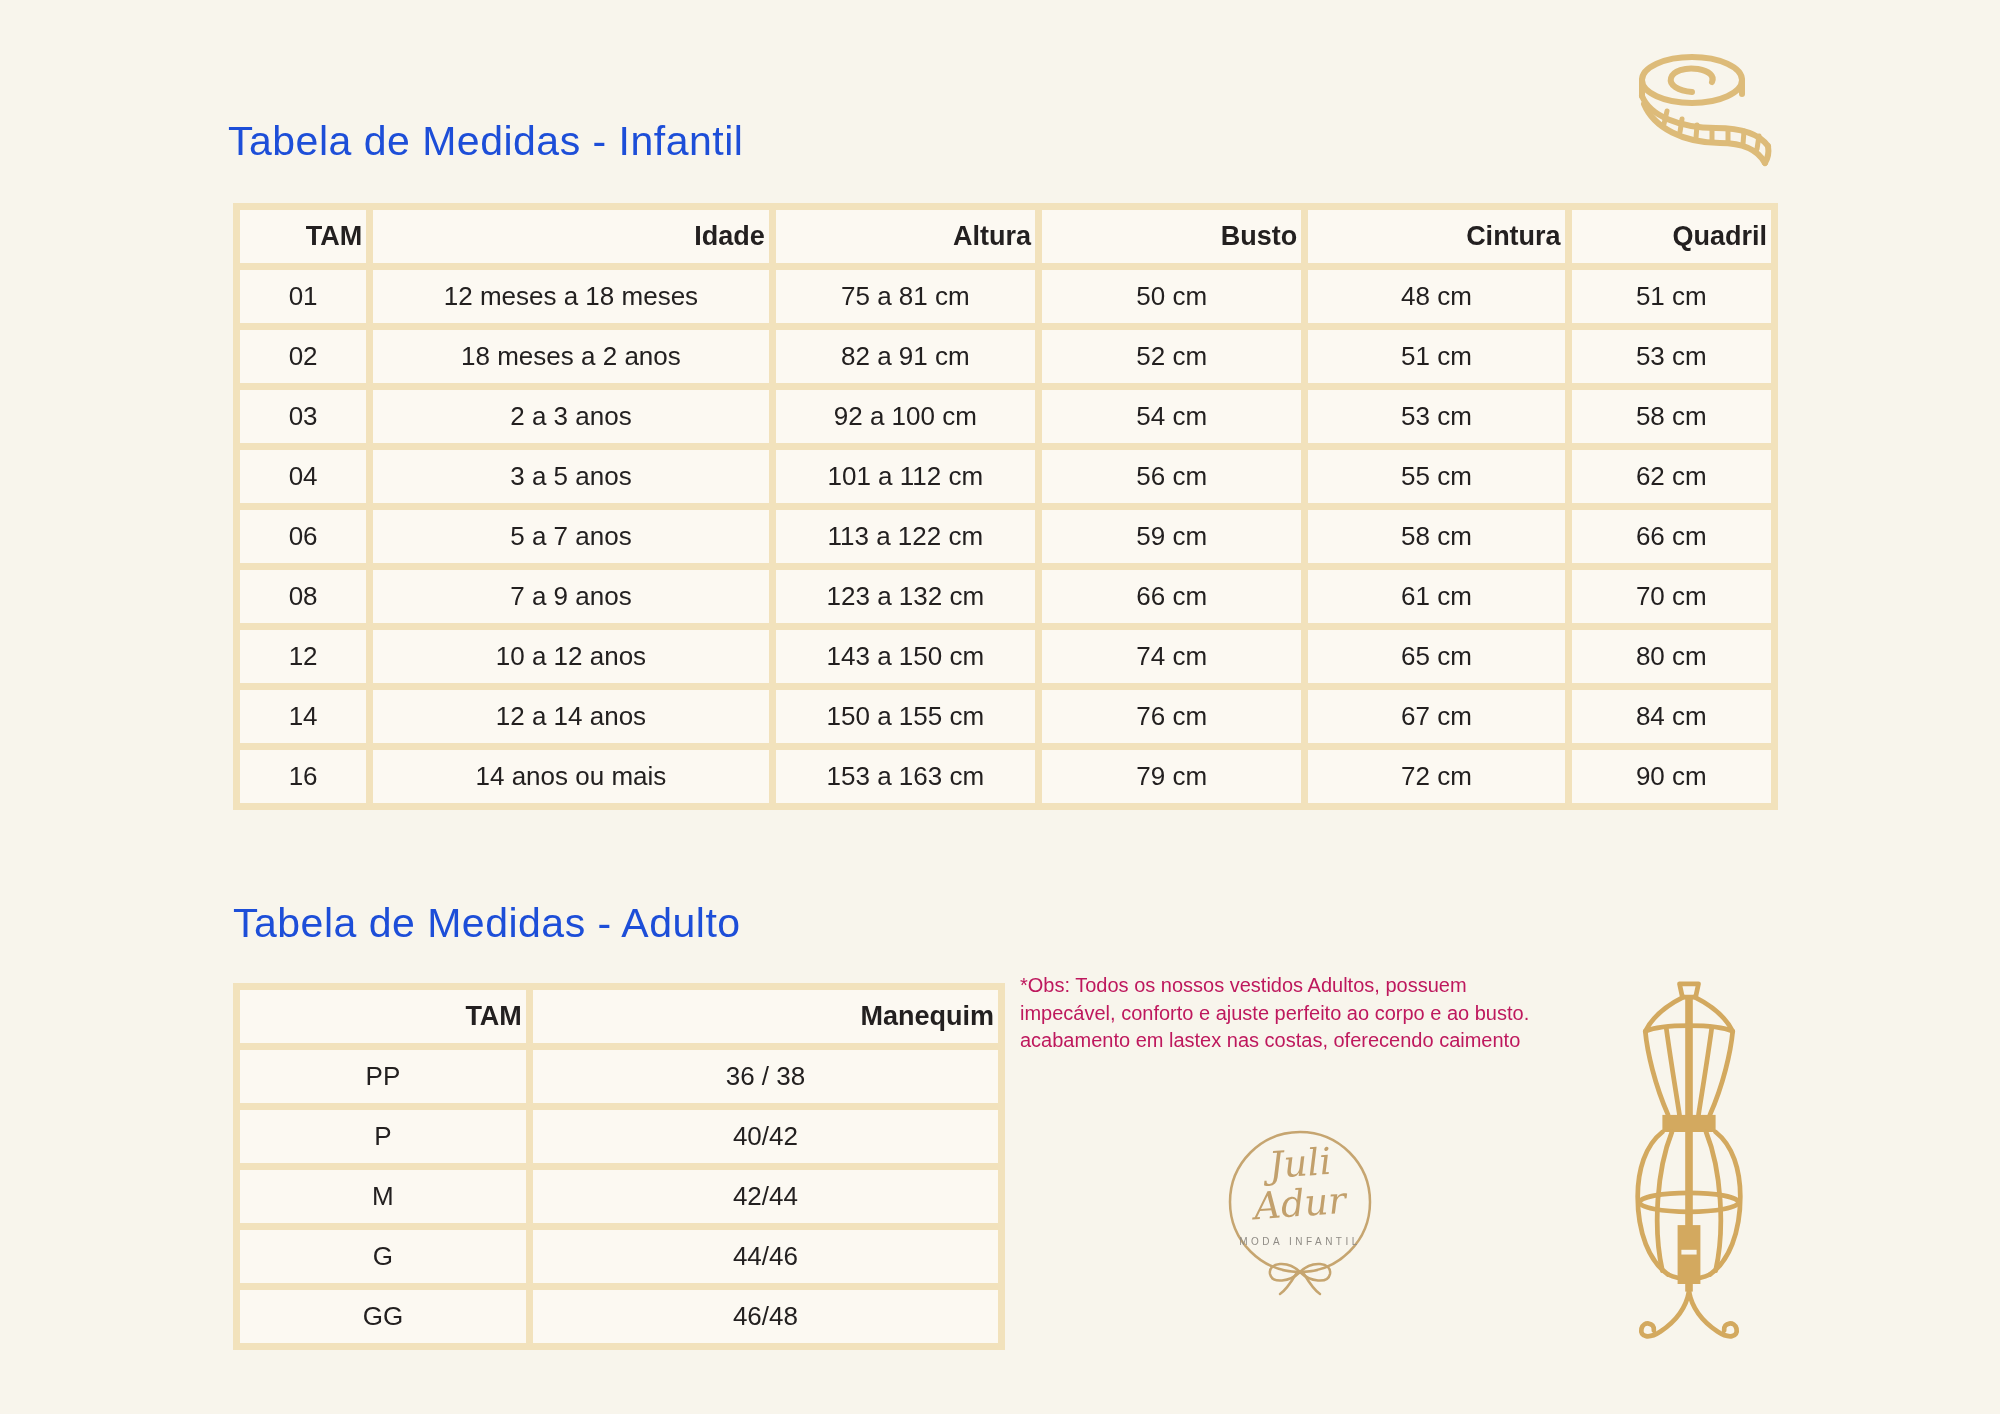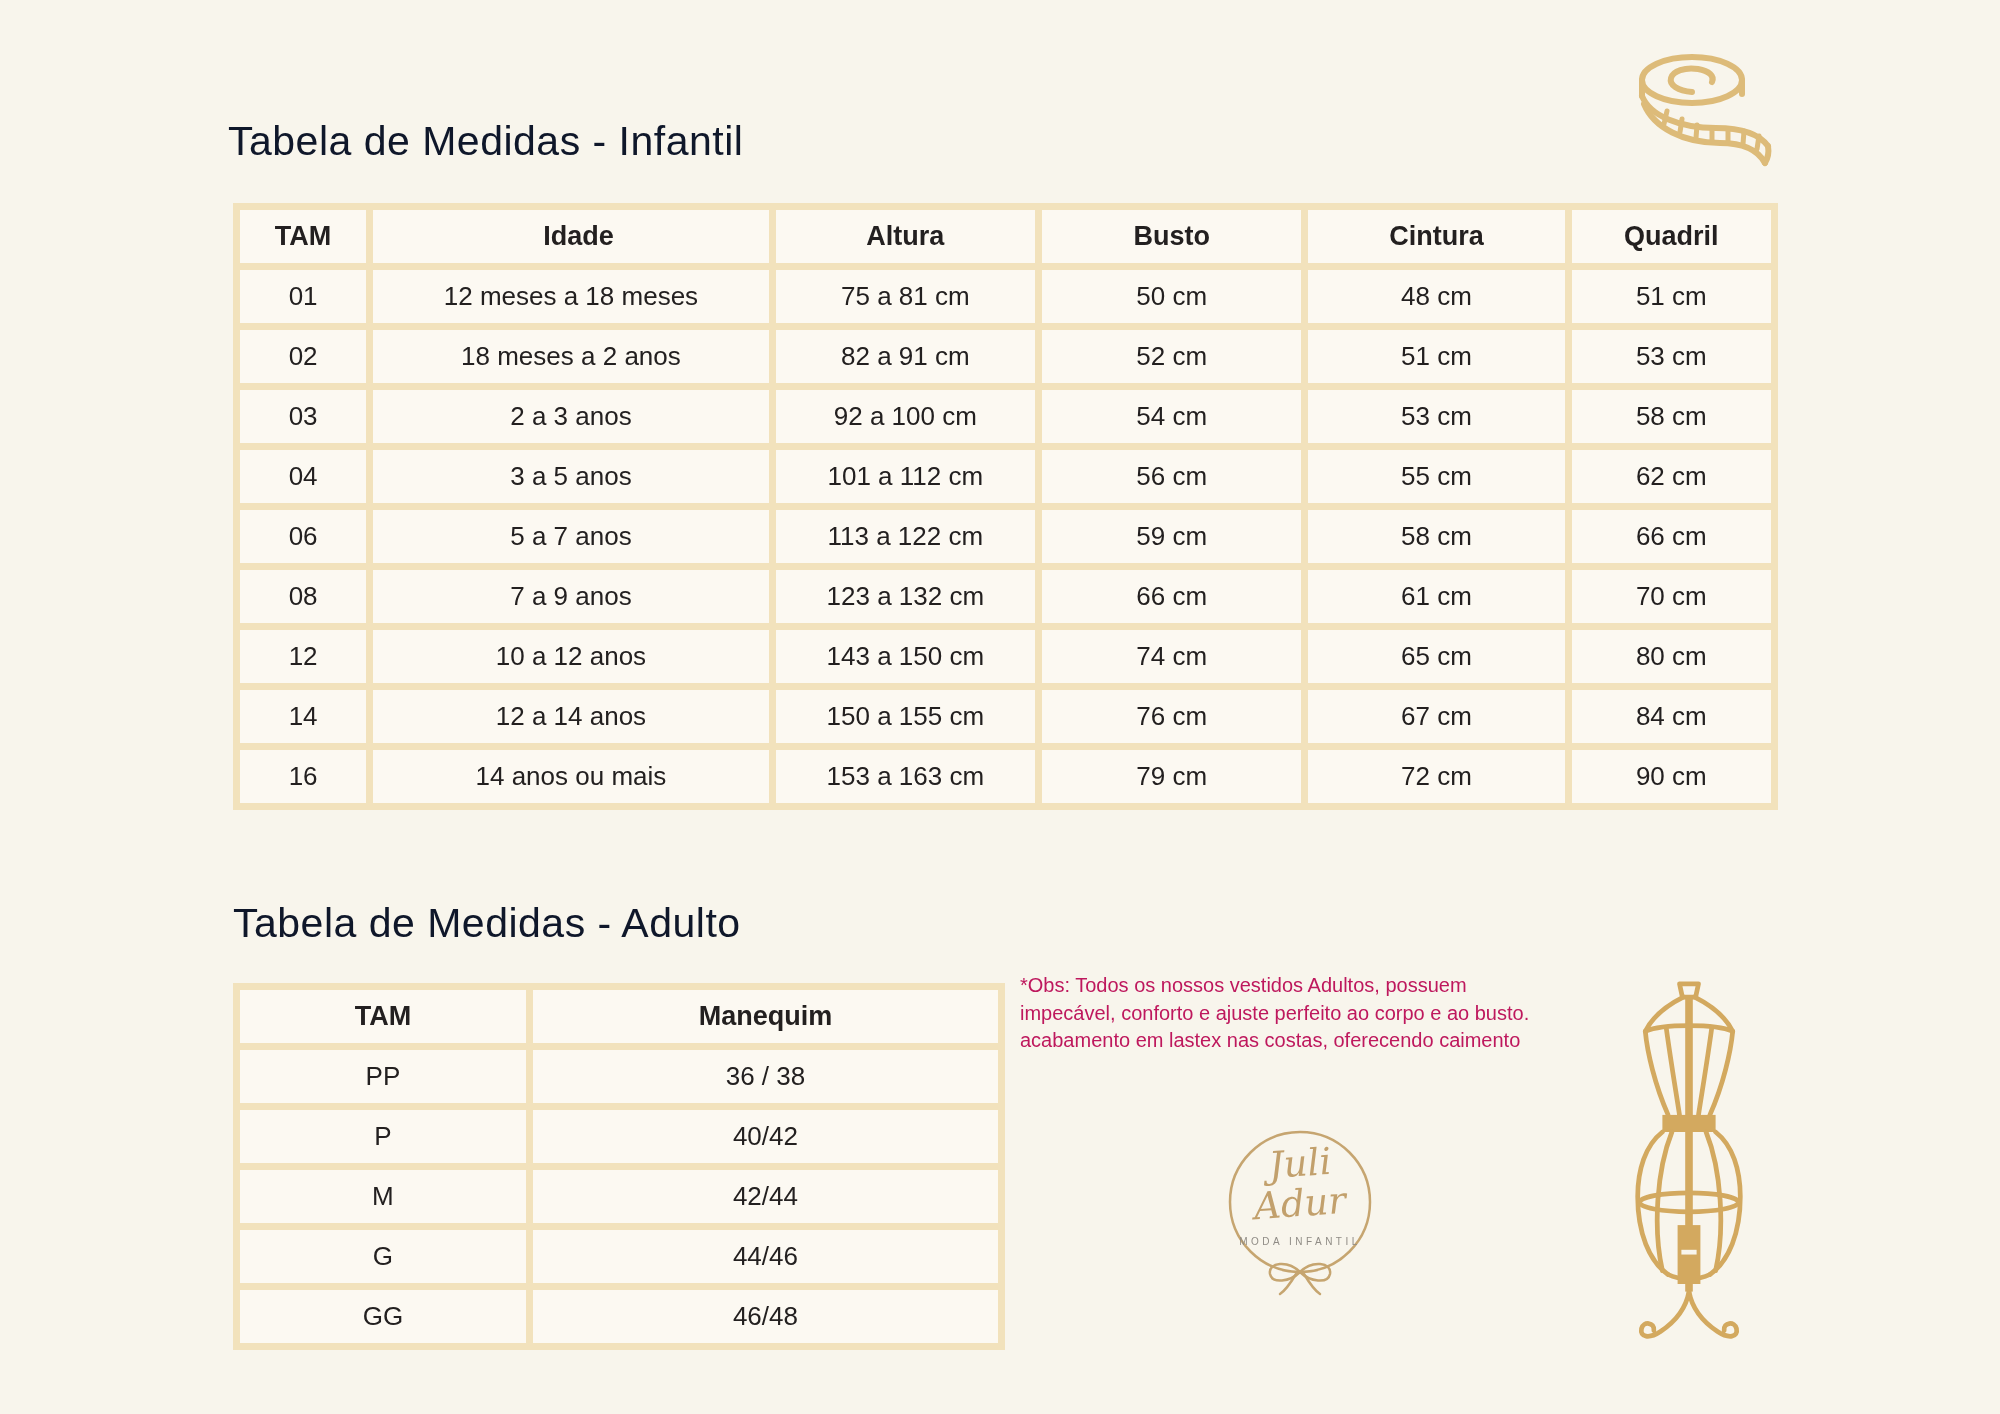--- a/index.html
+++ b/index.html
@@ -2,36 +2,36 @@
 <html><head>
 <meta charset="utf-8">
 <style>
   html,body{margin:0;padding:0;background:#f8f5ec;}
   .page{
     position:relative;width:2000px;height:1414px;background:#f8f5ec;
     font-family:"Liberation Sans",sans-serif;color:#232020;overflow:hidden;
   }
   .section-title{
     position:absolute;margin:0;font-size:41px;font-weight:500;
-    letter-spacing:.5px;color:#0f172a;
+    letter-spacing:.5px;color:#1d4ed8;
   }
   #title-infantil{left:228px;top:118px;}
   #title-adulto{left:233px;top:900px;}
 
   table.measure{
     position:absolute;border-collapse:separate;border-spacing:7px;
     background:#f2e2bc;table-layout:fixed;
   }
   #infantil-table{left:233px;top:203px;width:1545px;}
   #adulto-table{left:233px;top:983px;width:772px;}
   table.measure th,table.measure td{
     background:#fcf9f2;text-align:center;vertical-align:middle;
     height:53px;padding:0 4px;font-size:26px;color:#232020;overflow:hidden;
   }
-  table.measure th{font-weight:700;font-size:27px;}
+  table.measure th{font-weight:700;font-size:27px;text-align:right;}
   #infantil-table th:nth-child(1){width:7.9%;}
   #infantil-table th:nth-child(2){width:24.9%;padding-left:19px;}
   #infantil-table th:nth-child(3){width:16.8%;}
   #infantil-table th:nth-child(4){width:16.8%;}
   #infantil-table th:nth-child(5){width:16.6%;margin-top:16px;}
   #adulto-table th:nth-child(1){width:37%;}
 
   .note{
     position:absolute;left:1020px;top:972px;width:600px;
     font-size:20px;line-height:27.5px;color:#be185d;

